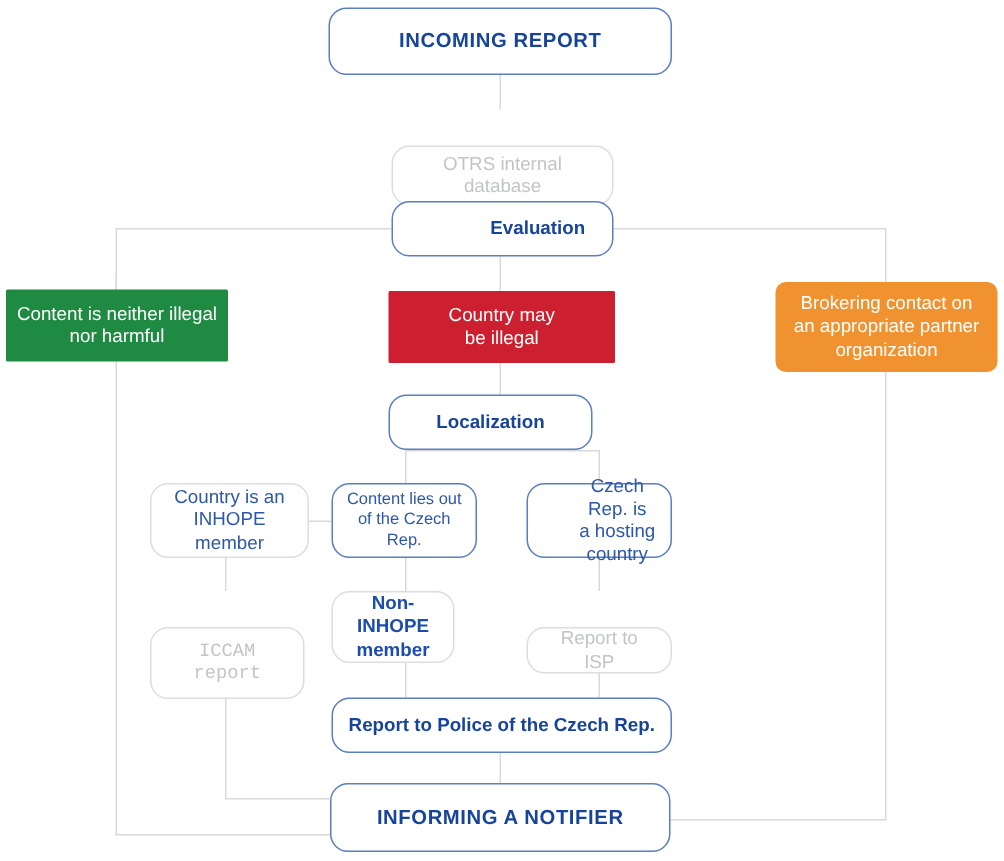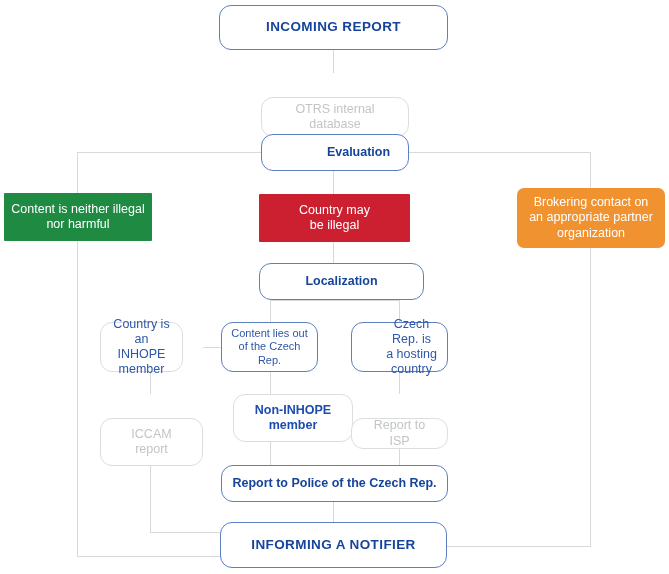--- a/index.html
+++ b/index.html
@@ -151,45 +151,45 @@
     <span class="txt">Country may
 be illegal</span>
   </div>
 
   <div class="node n-fill rnd" style="left:517px; top:188px; width:148px; height:60px; font-size:12.5px; background:#f0922f; white-space:pre-line;">
     <span class="txt">Brokering contact on
 an appropriate partner
 organization</span>
   </div>
 
-  <div class="node n-blue" style="left:259px; top:263px; width:165px; height:37px; font-size:12.5px;">
+  <div class="node n-blue" style="left:259px; top:263px; width:136px; height:37px; font-size:12.5px;">
     <span class="txt">Localization</span>
   </div>
 
-  <div class="node n-grey-bluetext" style="left:100px; top:322px; width:83px; height:50px; font-size:12.5px; white-space:pre-line;">
+  <div class="node n-grey-bluetext" style="left:100px; top:322px; width:106px; height:50px; font-size:12.5px; white-space:pre-line;">
     <span class="txt">Country is an
 INHOPE member</span>
   </div>
 
   <div class="node n-blue-regular" style="left:221px; top:322px; width:97px; height:50px; font-size:11px; white-space:pre-line;">
     <span class="txt">Content lies out
 of the Czech Rep.</span>
   </div>
 
   <div class="node n-blue-regular" style="left:351px; top:322px; width:97px; height:50px; font-size:12.5px; white-space:pre-line;padding-left:24px;">
     <span class="txt">Czech Rep. is
 a hosting country</span>
   </div>
 
-  <div class="node n-grey" style="left:100px; top:394px; width:103px; height:48px; font-size:12.5px; white-space:pre-line;">
+  <div class="node n-grey" style="left:100px; top:394px; width:103px; height:48px; font-size:12.5px; white-space:pre-line;font-family:Liberation Mono, monospace;">
     <span class="txt">ICCAM
 report</span>
   </div>
 
-  <div class="node n-grey-bluebold" style="left:221px; top:394px; width:120px; height:48px; font-size:12.5px; white-space:pre-line;margin-left:12px;">
+  <div class="node n-grey-bluebold" style="left:221px; top:394px; width:82px; height:48px; font-size:12.5px; white-space:pre-line;">
     <span class="txt">Non-INHOPE
 member</span>
   </div>
 
   <div class="node n-grey" style="left:351px; top:394px; width:97px; height:31px; font-size:12.5px; white-space:pre-line;">
     <span class="txt">Report to
 ISP</span>
   </div>
 
   <div class="node n-blue" style="left:220px; top:522px; width:227px; height:46px; font-size:13.5px; letter-spacing:0.4px;">

